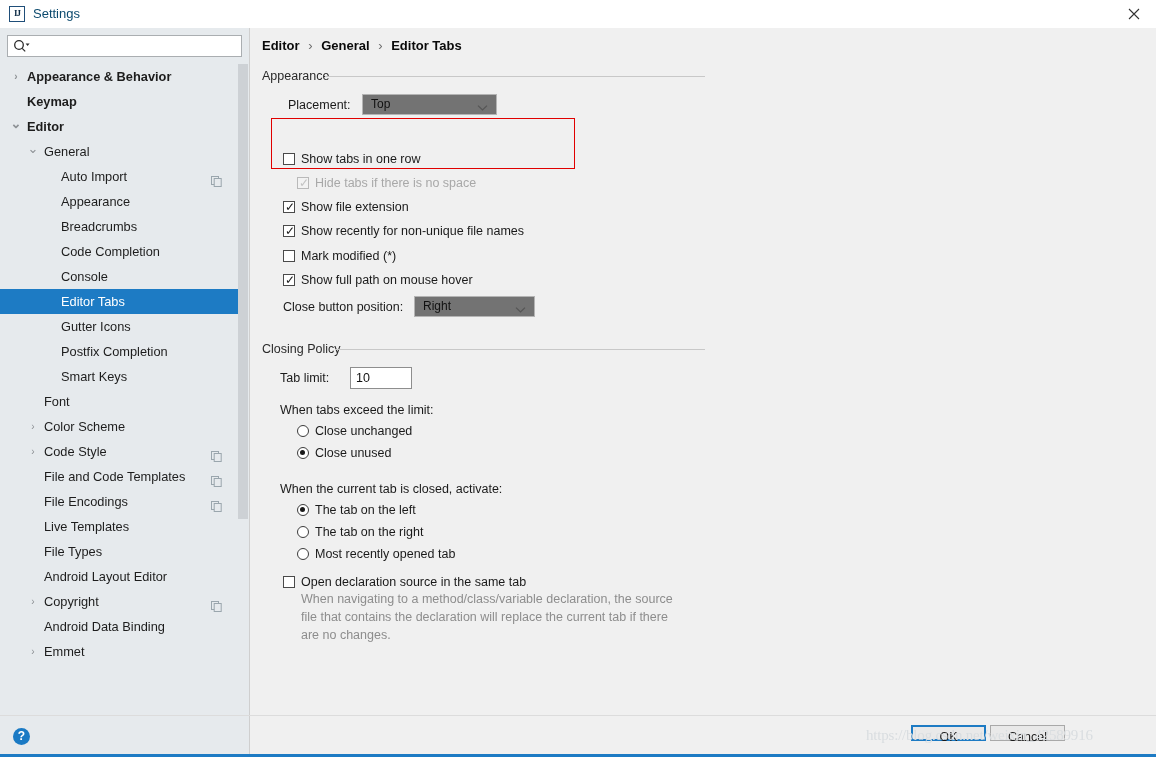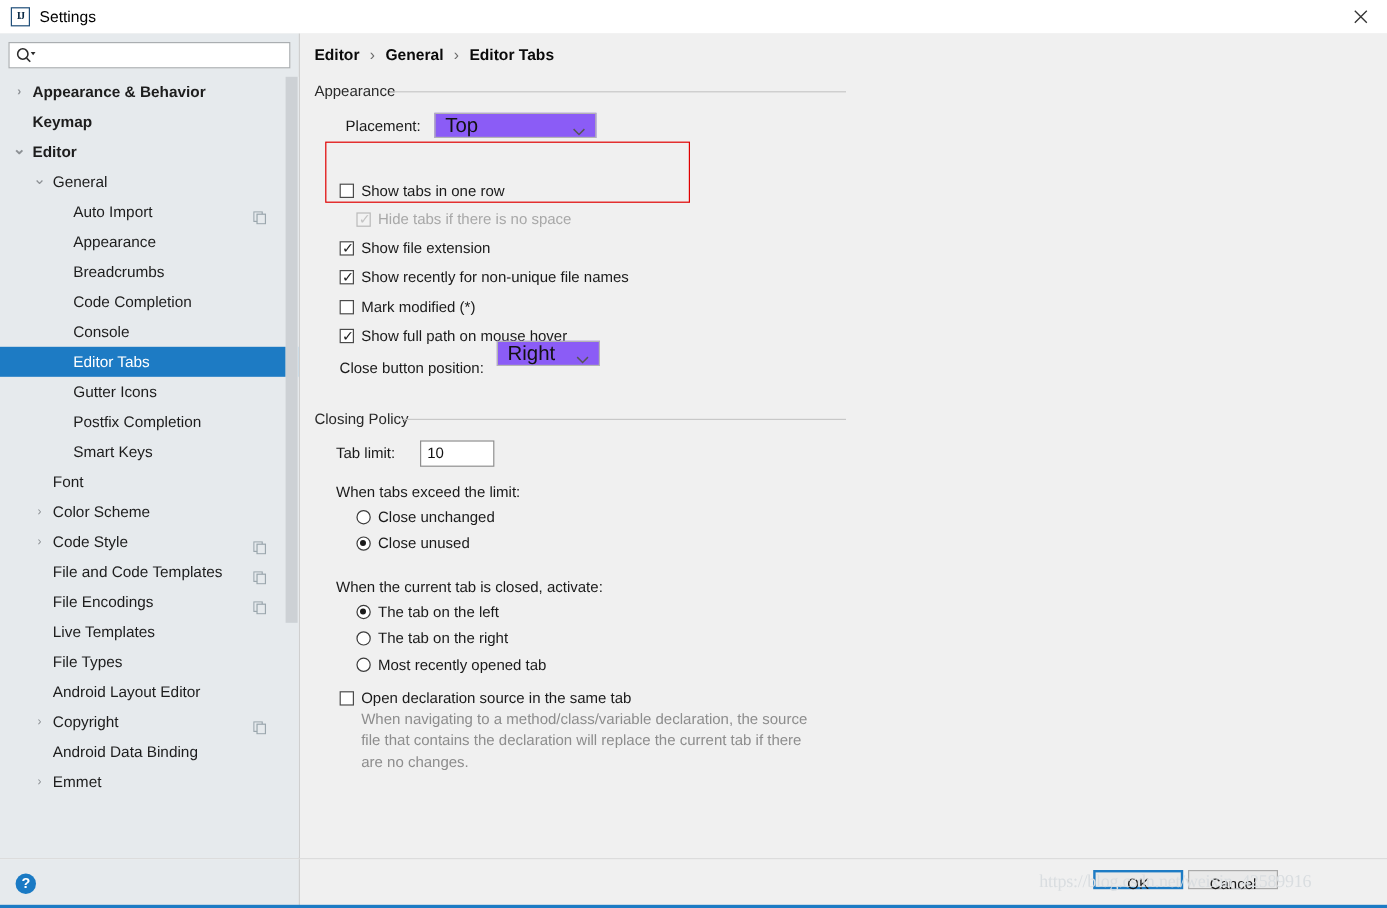--- a/index.html
+++ b/index.html
@@ -27,21 +27,21 @@
     background: #ffffff;
     border: 1.5px solid #1f4e79;
     box-sizing: border-box;
     font-size: 9px; font-weight: bold; line-height: 13px; text-align: center;
     color: #0d2b45;
     letter-spacing: -1px;
     font-family: "Liberation Serif", serif;
   }
   #app-title {
     position: absolute; left: 33px; top: 6px;
-    font-size: 13px; color: #000000;
+    font-size: 13px; color: #0c4a6e;
   }
   #close-btn {
     position: absolute; right: 0; top: 0; width: 44px; height: 28px;
     cursor: pointer;
   }
   #close-btn svg { position: absolute; left: 16px; top: 8px; }
 
   
   #sidebar {
     position: absolute; left: 0; top: 28px; width: 249px; height: 687px;
@@ -133,23 +133,23 @@
   .group-header {
     position: absolute; font-size: 12.5px; color: #2a2a2a;
   }
   .group-rule {
     position: absolute; height: 1px; background: #c8c8c8;
   }
 
   .form-label { position: absolute; font-size: 12.5px; color: #1a1a1a; }
 
   .combo {
-    position: absolute; height: 21px; background: #8b5cf6;
+    position: absolute; height: 21px; background: #737373;
     border: 1px solid #b4b4b4; box-sizing: border-box;
-    font-size: 17px; color: #111; line-height: 19px;
+    font-size: 12px; color: #111; line-height: 19px;
     cursor: pointer;
     padding-left: 41px;
   }
   .combo .cval { position: absolute; left: 8px; top: 0; }
   .combo .carrow { position: absolute; right: 8px; top: 4px; }
 
   .cb-row {
     position: absolute; height: 18px; font-size: 12.5px; color: #1a1a1a;
     white-space: nowrap;
   }
@@ -396,21 +396,21 @@
   </div>
 
   <div class="cb-row" style="left:33px; top:244px;">
     <span class="cbox">
         <span class="tick">✓</span>
       </span>
     <span class="cb-label">Show full path on mouse hover</span>
   </div>
 
   <div class="form-label" style="left:33px; top:272px;">Close button position:</div>
-  <div class="combo" style="left:164px; top:256px; width:86px;text-align:right;">
+  <div class="combo" style="left:164px; top:268px; width:121px;text-align:right;">
     <span class="cval">Right</span>
     <span class="carrow">
       <svg width="11" height="8" viewBox="0 0 11 8" aria-hidden="true">
         <path d="M1 1.6 L5.5 6 L10 1.6" stroke="#555" stroke-width="1.2" fill="none"></path>
       </svg>
     </span>
   </div>
 
   <div class="group-header" style="left:12px; top:314px;">Closing Policy</div>
   <div class="group-rule" style="left:85px; top:321px; width:370px;"></div>

